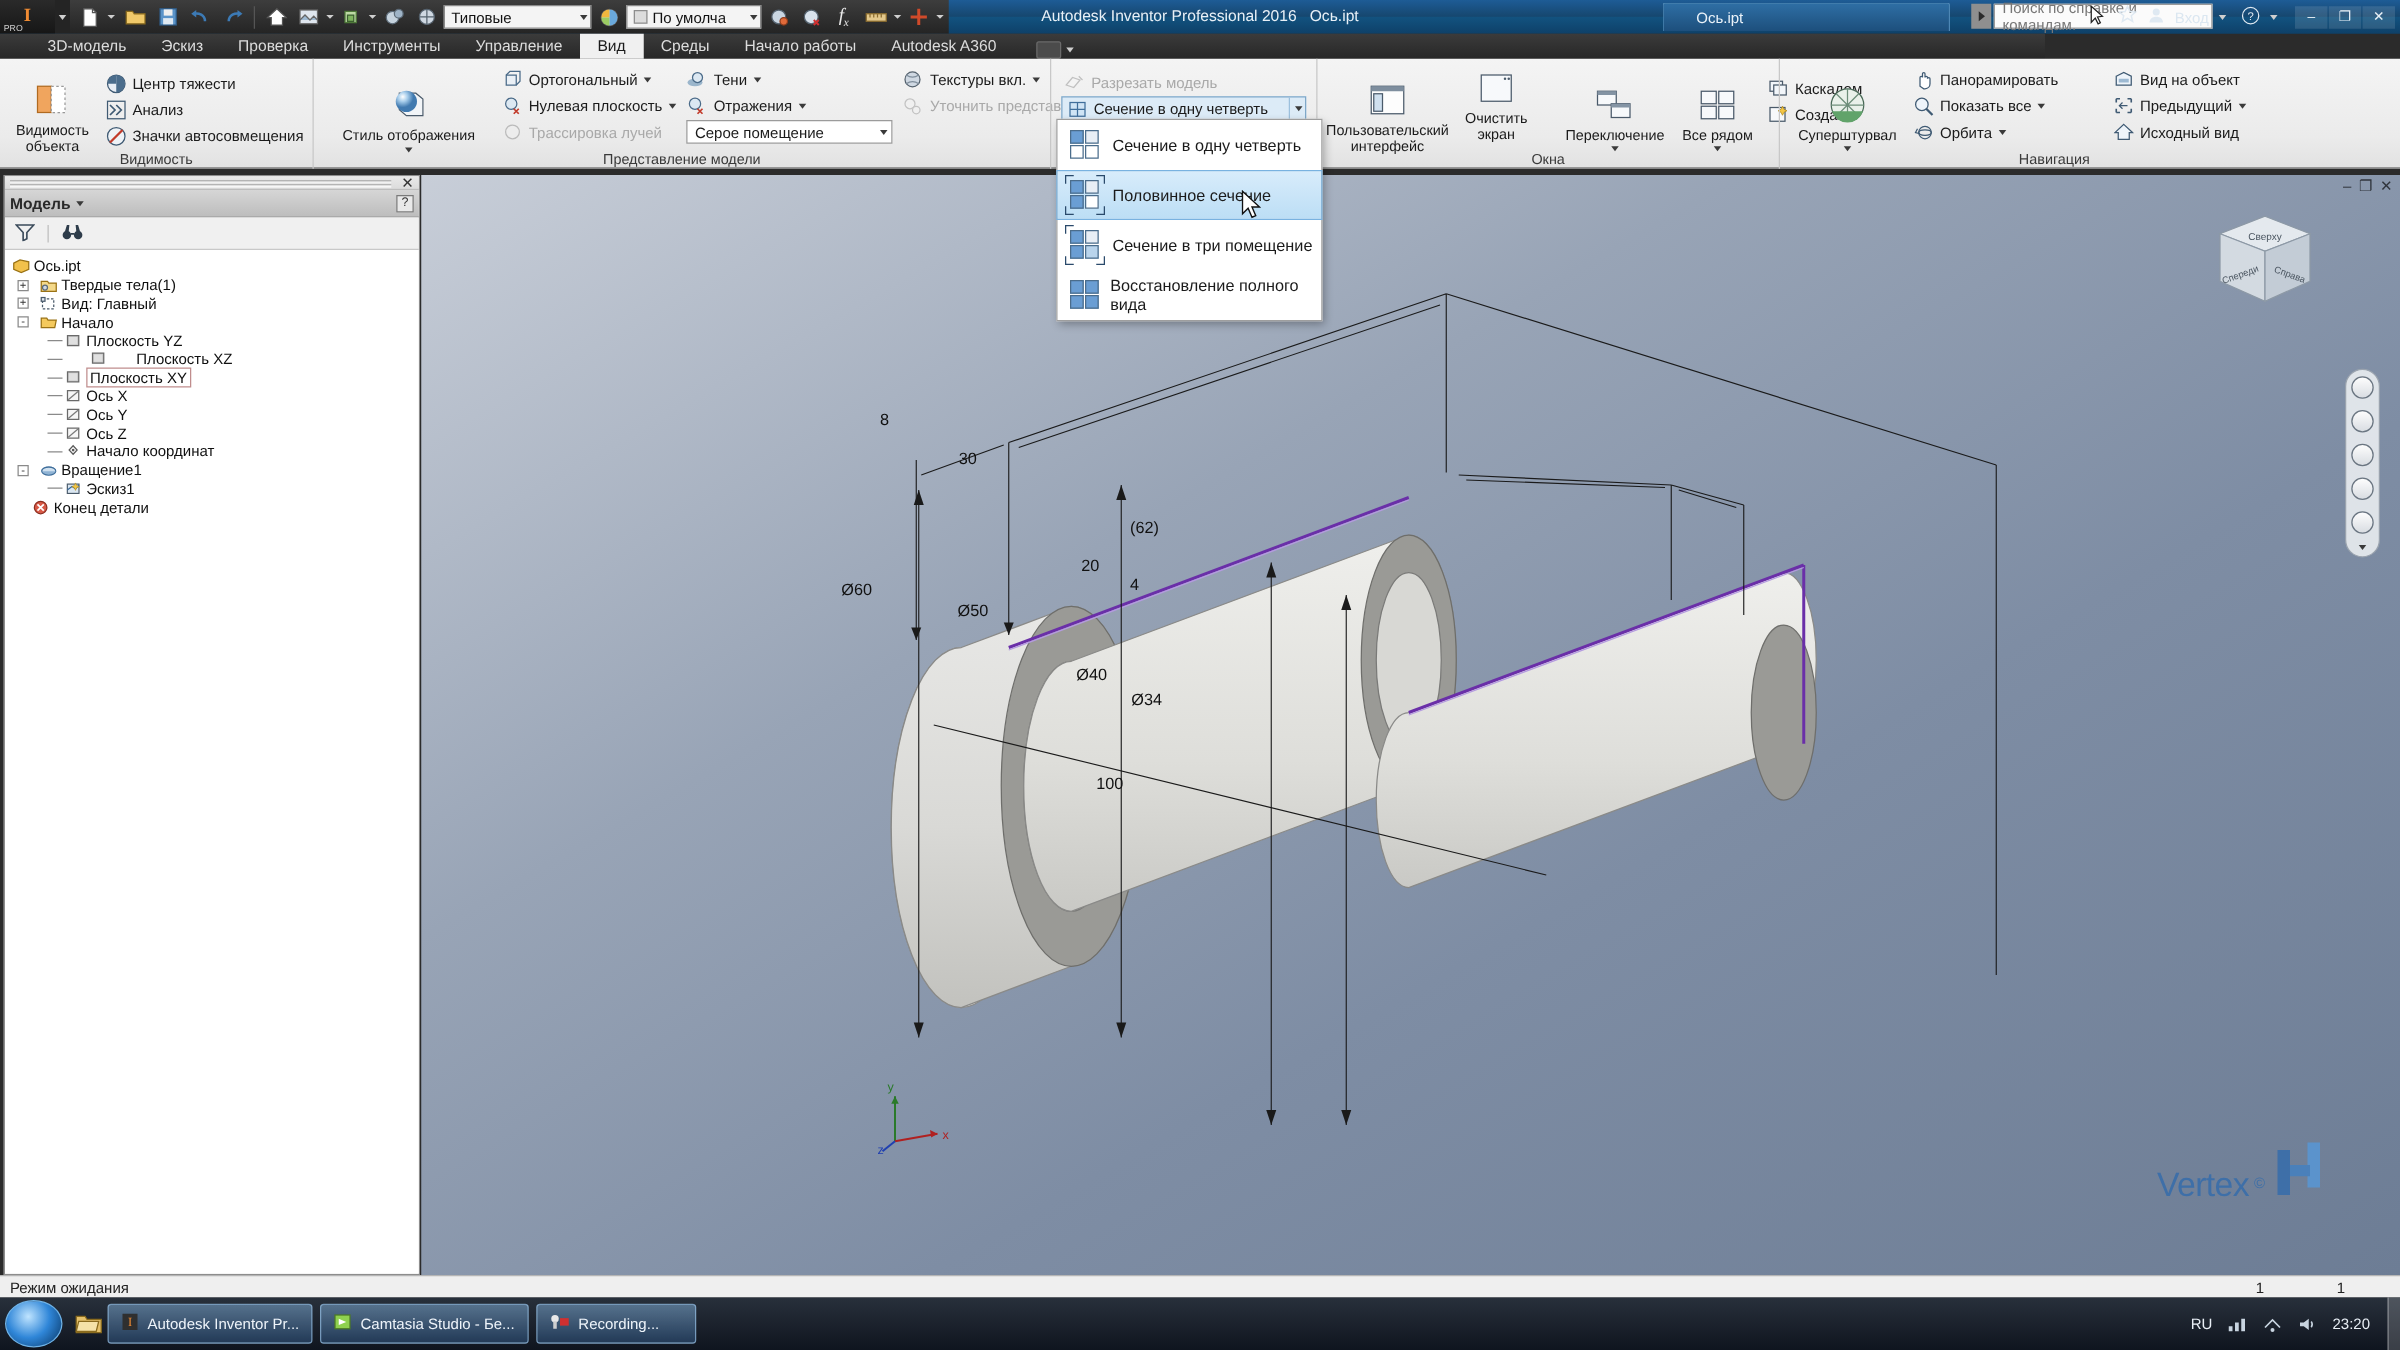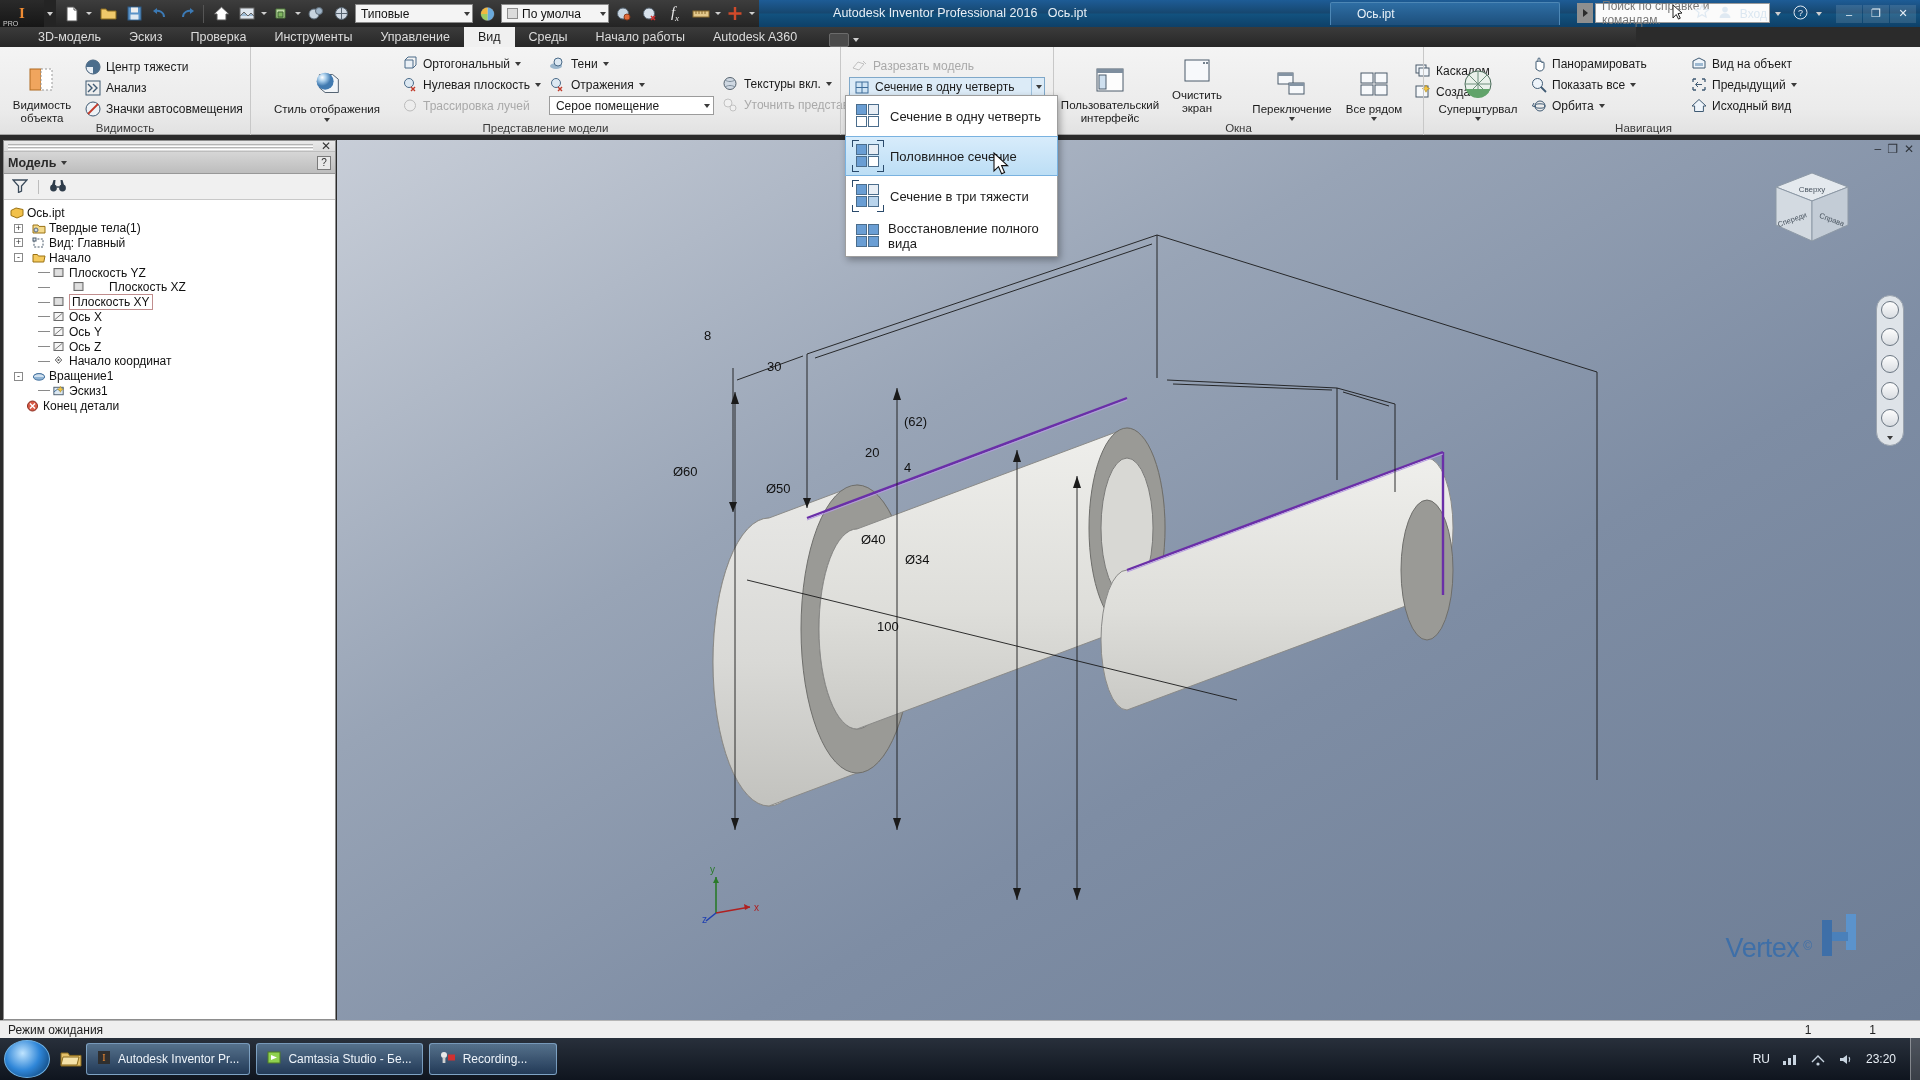--- a/index.html
+++ b/index.html
@@ -487,21 +487,21 @@
               </svg>
           </span>
           <span>Отражения</span>
           <span class="caret dark"></span>
         </div>
         <div class="combo" style="width:165px;">
           <span>Серое помещение</span>
           <span class="caret dark" style="margin-left:auto;"></span>
         </div>
       </div>
-      <div class="pcol" style="padding-top:3px;width:200px;justify-content:center;">
+      <div class="pcol" style="padding-top:3px;width:200px;">
         <div class="smrow">
           <span class="sicon">
             <svg width="16" height="15" viewBox="0 0 16 15">
                 <circle cx="8" cy="7.5" r="6" fill="#cfd8e2" stroke="#55626e"></circle>
                 <path d="M3 4c3 2 7 2 10 0M3 11c3-2 7-2 10 0" stroke="#7f8e9c" fill="none"></path>
               </svg>
           </span>
           <span>Текстуры вкл.</span>
           <span class="caret dark"></span>
         </div>
@@ -727,21 +727,21 @@
     <div class="dd-item">
       <span class="quadicon">
         <i class="q-tl fill-blue"></i>
           <i class="q-tr fill-pale"></i>
           <i class="q-bl fill-blue"></i>
           <i class="q-br fill-lite"></i>
         <span class="brk tl"></span>
           <span class="brk bl"></span>
           <span class="brk br"></span>
       </span>
-      <span>Сечение в три тяжести</span>
+      <span>Сечение в три помещение</span>
     </div>
     <div class="dd-item">
       <span class="quadicon">
         <i class="q-tl fill-blue"></i>
           <i class="q-tr fill-blue"></i>
           <i class="q-bl fill-blue"></i>
           <i class="q-br fill-blue"></i>
       </span>
       <span>Восстановление полного вида</span>
     </div>

